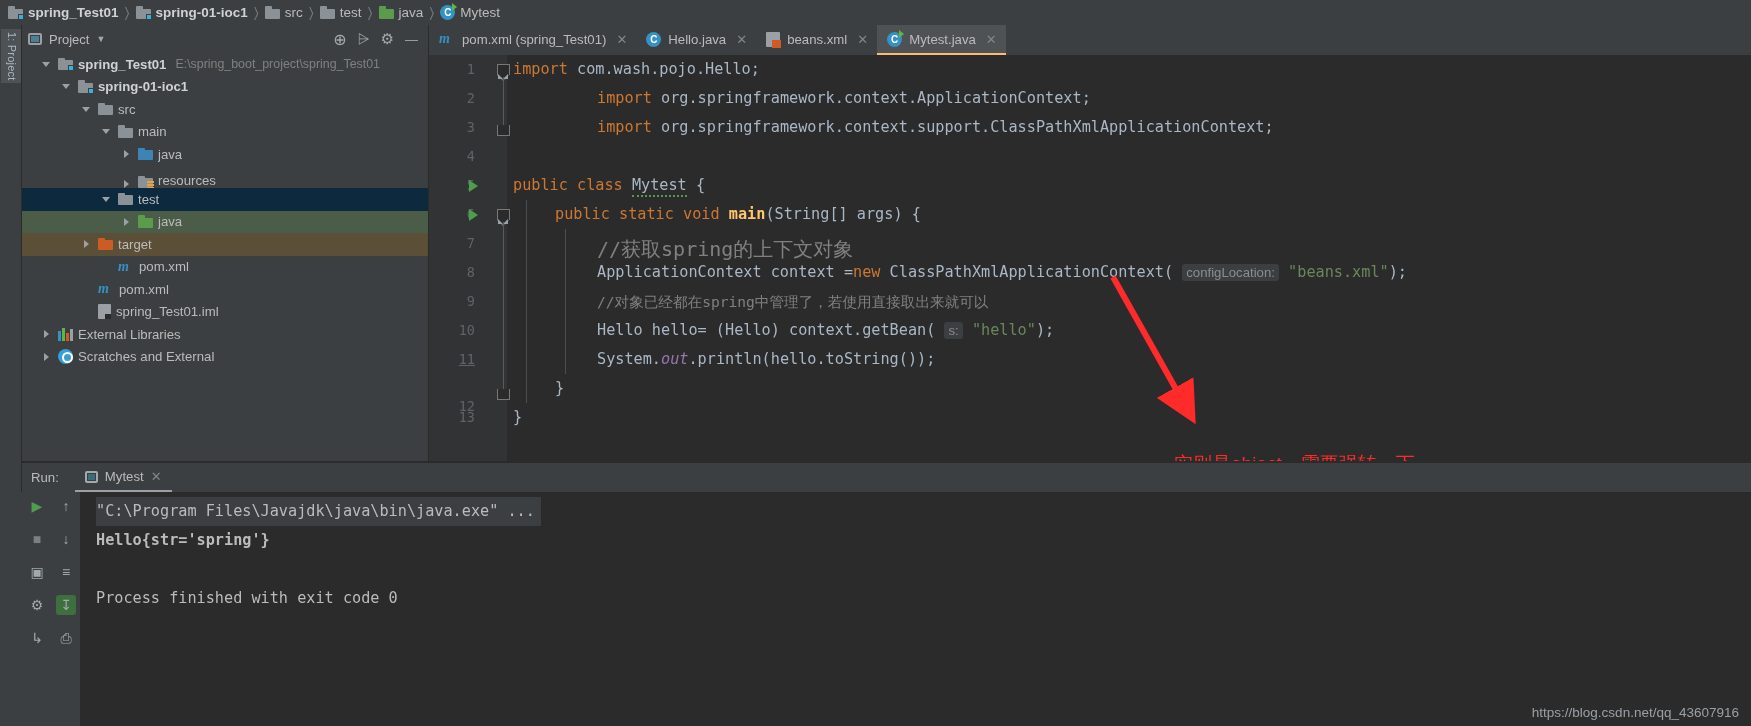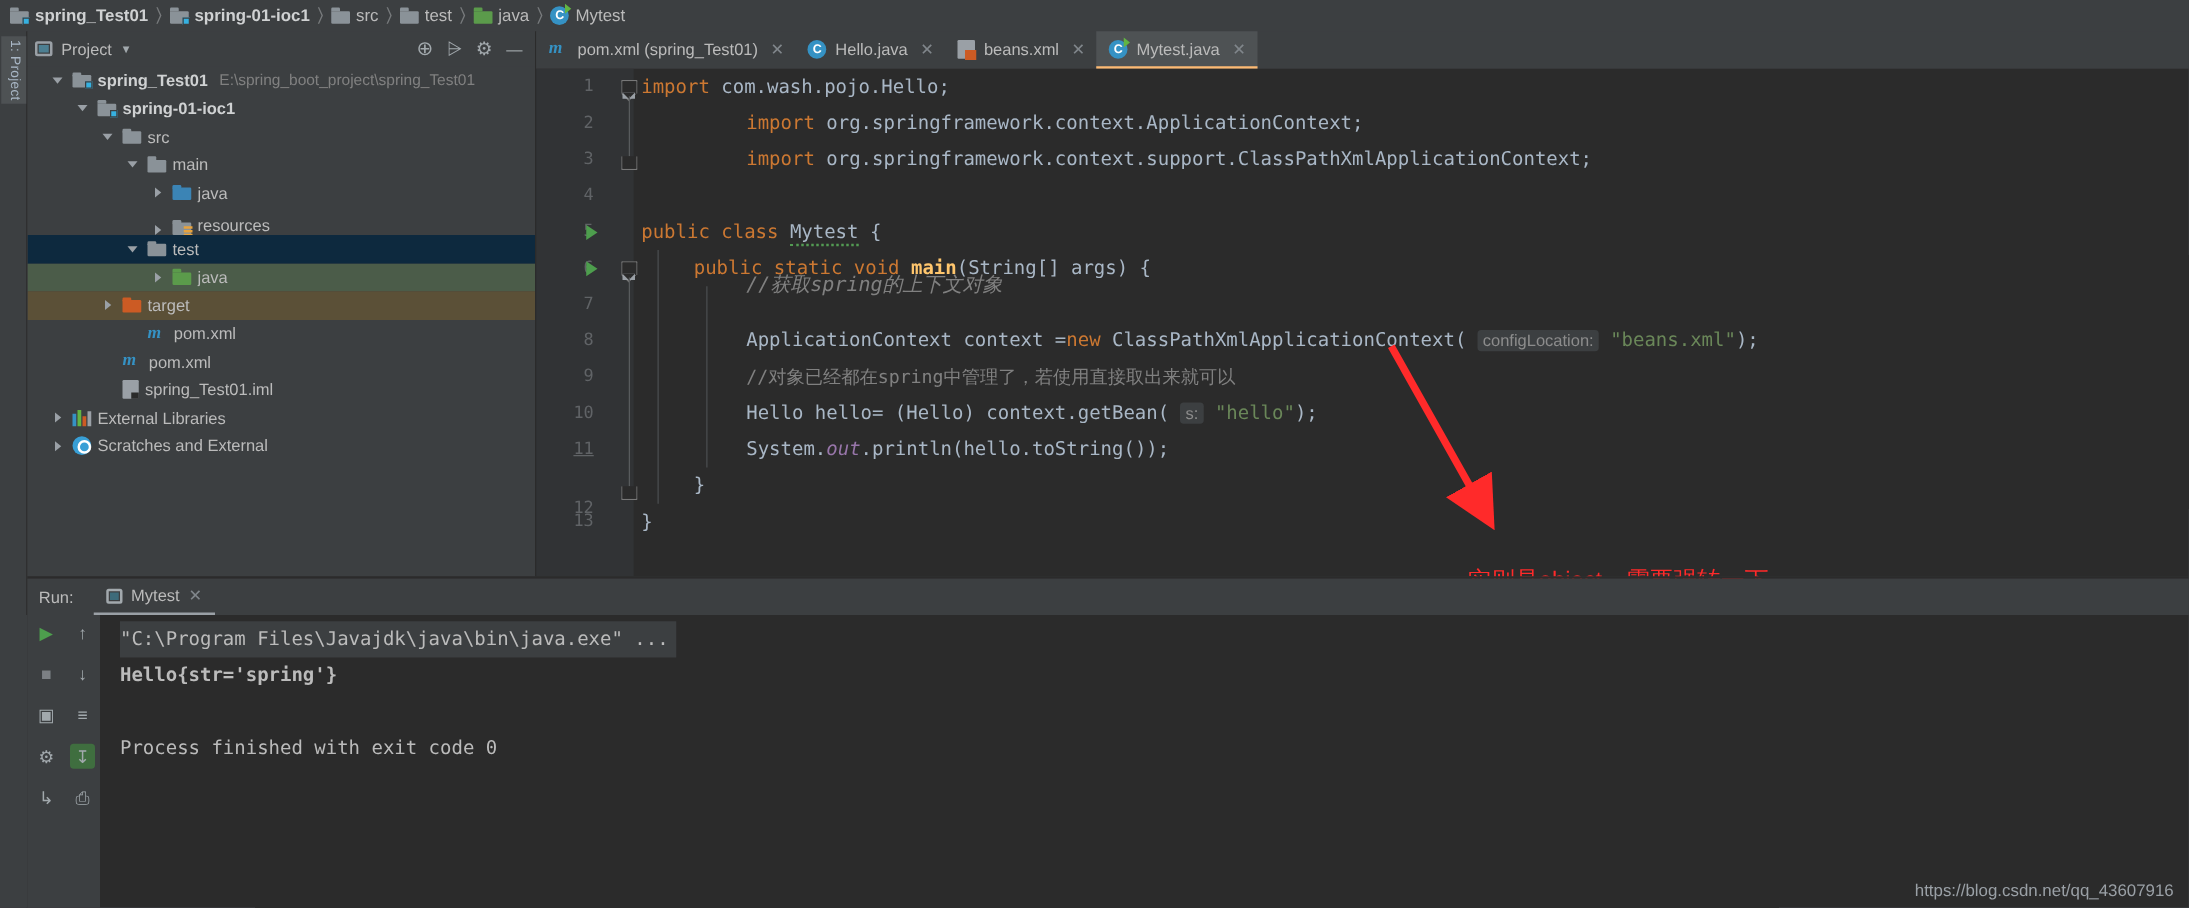--- a/index.html
+++ b/index.html
@@ -589,21 +589,21 @@
       <div class="ln" style="left:168px; top:29px;"><span class="kw">import</span><span class="txt"> org.springframework.context.ApplicationContext;</span></div>
 
       <div class="ln" style="left:168px; top:58px;"><span class="kw">import</span><span class="txt"> org.springframework.context.support.ClassPathXmlApplicationContext;</span></div>
 
       <div class="ln" style="left:84px; top:87px;"></div>
 
       <div class="ln" style="left:126px; top:145px;"><span class="kw">public</span> <span class="kw">static</span> <span class="kw">void</span> <span class="mainfn">main</span><span class="txt">(String[] args) {</span></div>
 
       <div class="ln" style="left:84px; top:116px;"><span class="kw">public</span> <span class="kw">class</span> <span class="txt typo">Mytest</span> <span class="txt">{</span></div>
 
-      <div class="ln" style="left:168px; top:158px; font-size:16px;font-style:italic;"><span class="cmt">//获取spring的上下文对象</span></div>
+      <div class="ln" style="left:168px; top:180px; font-size:20px;"><span class="cmt">//获取spring的上下文对象</span></div>
 
       <div class="ln" style="left:168px; top:232px; font-size:14.6px;"><span class="cmt">//对象已经都在spring中管理了，若使用直接取出来就可以</span></div>
 
       <div class="ln" style="left:168px; top:203px;"><span class="txt">ApplicationContext context =</span><span class="kw">new</span><span class="txt"> ClassPathXmlApplicationContext(</span> <span class="hint">configLocation:</span> <span class="str">"beans.xml"</span><span class="txt">);</span></div>
 
       <div class="ln" style="left:168px; top:261px;"><span class="txt">Hello hello= (Hello) context.getBean(</span> <span class="hint">s:</span> <span class="str">"hello"</span><span class="txt">);</span></div>
 
       <div class="ln" style="left:168px; top:290px;"><span class="txt">System.</span><span class="stat">out</span><span class="txt">.println(hello.toString());</span></div>
 
       <div class="ln" style="left:126px; top:319px;"><span class="txt">}</span></div>

